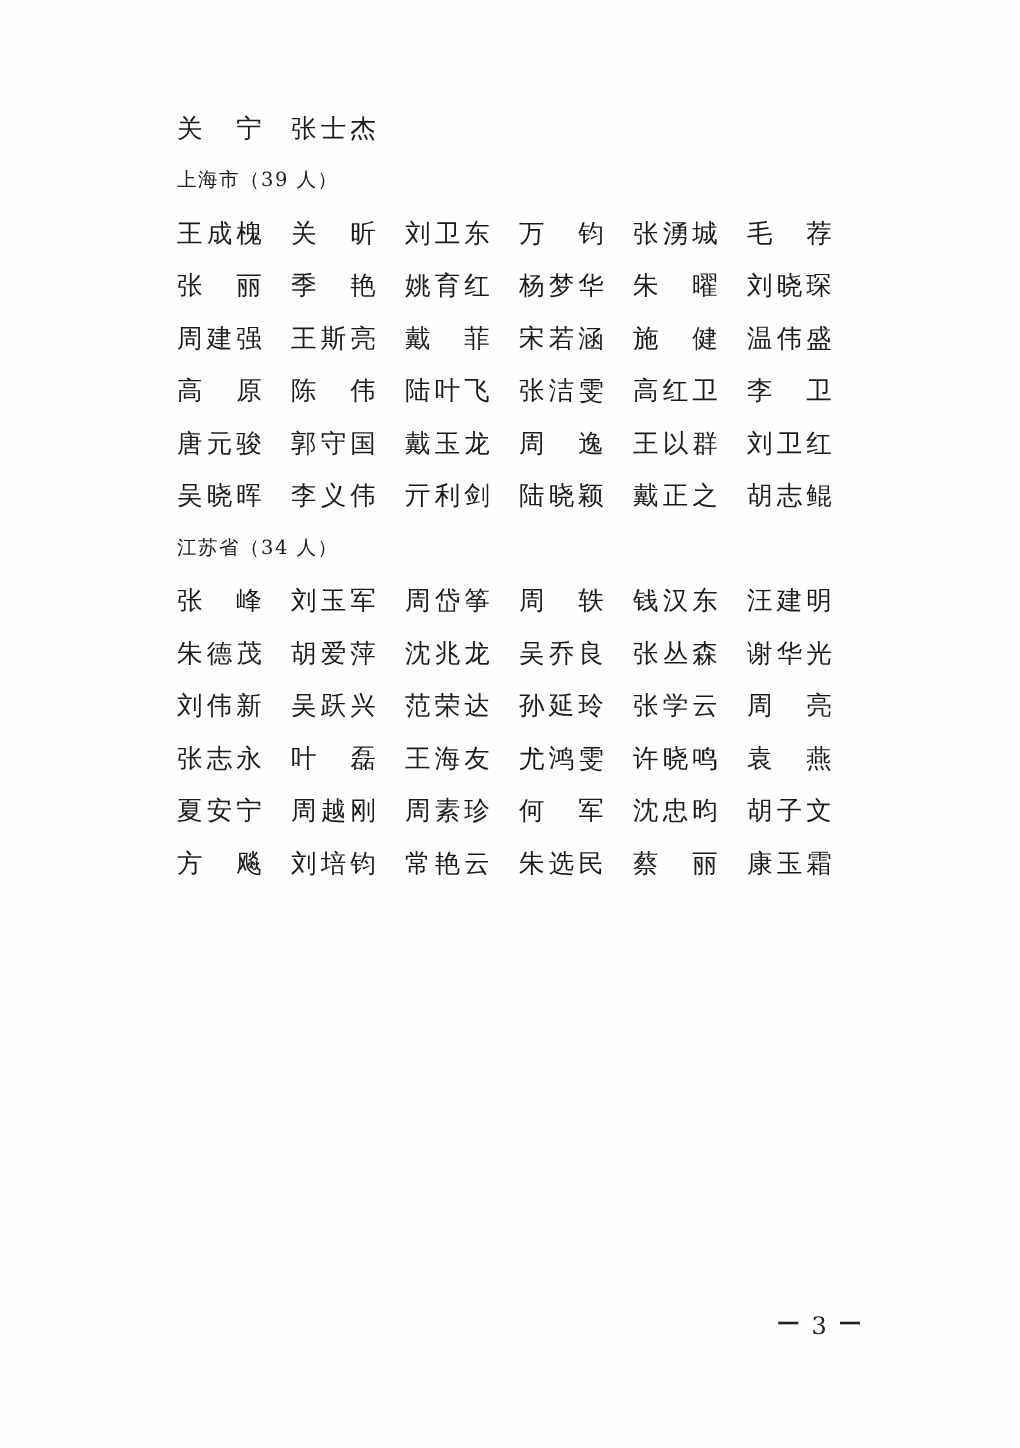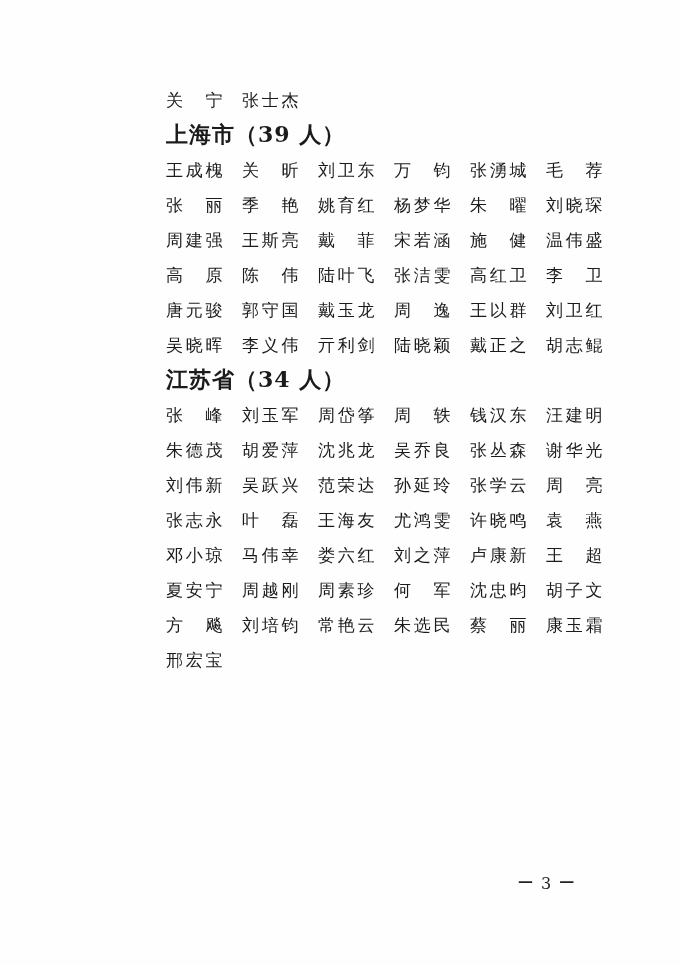--- a/index.html
+++ b/index.html
@@ -16,45 +16,44 @@
     overflow: hidden;
   }
   .page {
     position: absolute;
     inset: 0;
     background: #fefefe;
   }
   .content {
     position: absolute;
     left: 118px;
-    top: 82px;
+    top: 68px;
     width: 460px;
-    margin-left: 48px;
   }
   .name-row {
     height: 35px;
     line-height: 35px;
     white-space: nowrap;
   }
   .pname {
     display: inline-block;
     width: 57px;
     margin-right: 19px;
     font-size: 17px;
     text-align: justify;
     text-align-last: justify;
     text-justify: inter-character;
     vertical-align: middle;
     letter-spacing: 0.5px;
   }
   .section-title {
     height: 35px;
     line-height: 35px;
-    font-size: 22px;
-    font-weight: 700;
+    font-size: 13px;
+    font-weight: 400;
     letter-spacing: 1px;
   }
   .footer {
     position: absolute;
     left: 512px;
     top: 874px;
     font-size: 15px;
     letter-spacing: 2px;
     color: #222;
     white-space: nowrap;
@@ -82,23 +81,21 @@
       <div class="name-row"><span class="pname">张丽</span><span class="pname">季艳</span><span class="pname">姚育红</span><span class="pname">杨梦华</span><span class="pname">朱曜</span><span class="pname">刘晓琛</span></div>
       <div class="name-row"><span class="pname">周建强</span><span class="pname">王斯亮</span><span class="pname">戴菲</span><span class="pname">宋若涵</span><span class="pname">施健</span><span class="pname">温伟盛</span></div>
       <div class="name-row"><span class="pname">高原</span><span class="pname">陈伟</span><span class="pname">陆叶飞</span><span class="pname">张洁雯</span><span class="pname">高红卫</span><span class="pname">李卫</span></div>
       <div class="name-row"><span class="pname">唐元骏</span><span class="pname">郭守国</span><span class="pname">戴玉龙</span><span class="pname">周逸</span><span class="pname">王以群</span><span class="pname">刘卫红</span></div>
       <div class="name-row"><span class="pname">吴晓晖</span><span class="pname">李义伟</span><span class="pname">亓利剑</span><span class="pname">陆晓颖</span><span class="pname">戴正之</span><span class="pname">胡志鲲</span></div>
       <div class="section-title">江苏省（34 人）</div>
       <div class="name-row"><span class="pname">张峰</span><span class="pname">刘玉军</span><span class="pname">周岱筝</span><span class="pname">周轶</span><span class="pname">钱汉东</span><span class="pname">汪建明</span></div>
       <div class="name-row"><span class="pname">朱德茂</span><span class="pname">胡爱萍</span><span class="pname">沈兆龙</span><span class="pname">吴乔良</span><span class="pname">张丛森</span><span class="pname">谢华光</span></div>
       <div class="name-row"><span class="pname">刘伟新</span><span class="pname">吴跃兴</span><span class="pname">范荣达</span><span class="pname">孙延玲</span><span class="pname">张学云</span><span class="pname">周亮</span></div>
       <div class="name-row"><span class="pname">张志永</span><span class="pname">叶磊</span><span class="pname">王海友</span><span class="pname">尤鸿雯</span><span class="pname">许晓鸣</span><span class="pname">袁燕</span></div>
-      <div class="name-row"><span class="pname">邓小琼</span><span class="pname">马伟幸</span><span class="pname">娄六红</span><span class="pname">刘之萍</span><span class="pname">卢康新</span><span class="pname">王超</span></div>
       <div class="name-row"><span class="pname">夏安宁</span><span class="pname">周越刚</span><span class="pname">周素珍</span><span class="pname">何军</span><span class="pname">沈忠昀</span><span class="pname">胡子文</span></div>
       <div class="name-row"><span class="pname">方飚</span><span class="pname">刘培钧</span><span class="pname">常艳云</span><span class="pname">朱选民</span><span class="pname">蔡丽</span><span class="pname">康玉霜</span></div>
-      <div class="name-row"><span class="pname">邢宏宝</span></div>
     </div>
 
   <div class="footer">
     <span class="dash">—</span><span class="num">3</span><span class="dash">—</span>
   </div>
 
 </div>
 
 </body></html>

